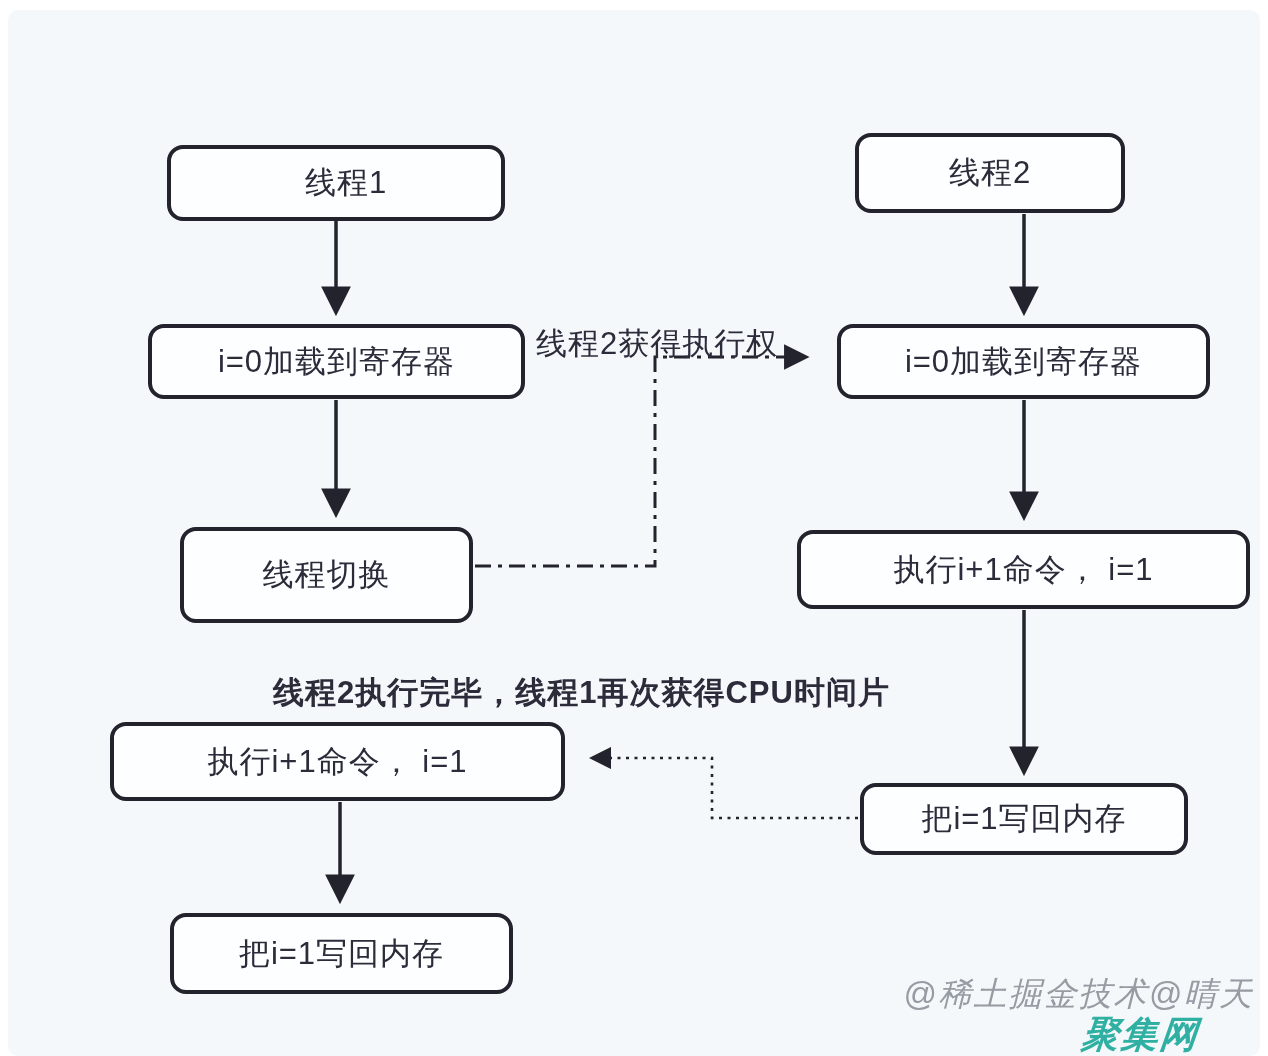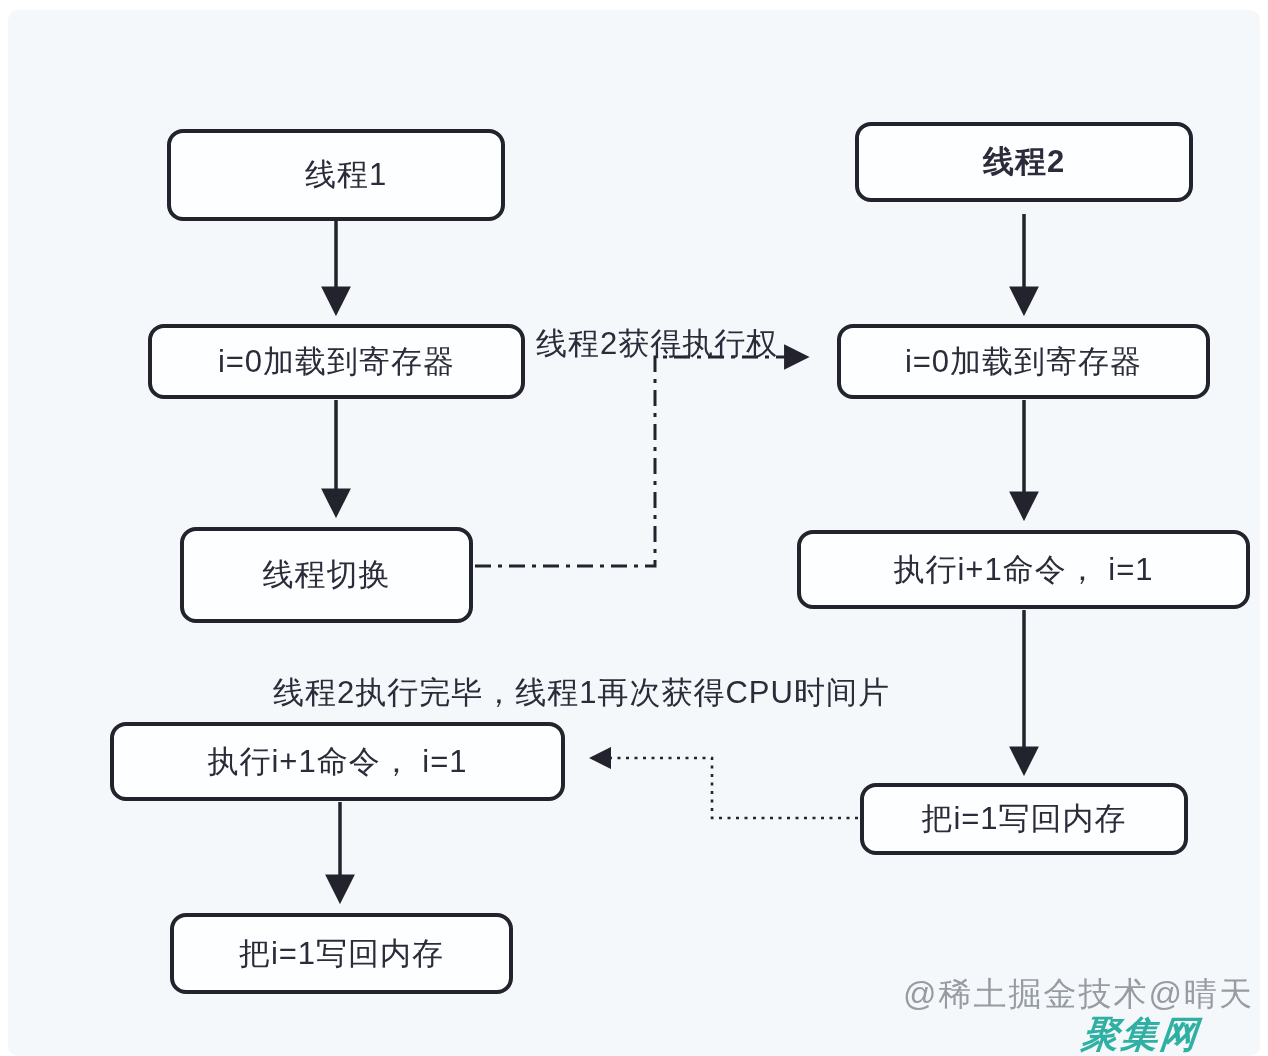--- a/index.html
+++ b/index.html
@@ -52,20 +52,21 @@
   }
   .wm-gray {
     position: absolute;
     left: 903px;
     top: 972px;
     font-size: 33px;
     color: #8d939b;
     opacity: 0.9;
     letter-spacing: 2px;
     white-space: nowrap;
+    font-style: italic;
   }
   .wm-teal {
     position: absolute;
     left: 1082px;
     top: 1010px;
     font-size: 37px;
     font-weight: bold;
     font-style: italic;
     color: #2fb0a3;
     letter-spacing: 2px;
@@ -91,25 +92,25 @@
     <path d="M1024,214 V312" stroke="#23232e" stroke-width="3.5" fill="none" marker-end="url(#ah)"></path>
     <path d="M1024,400 V517" stroke="#23232e" stroke-width="3.5" fill="none" marker-end="url(#ah)"></path>
     <path d="M1024,610 V772" stroke="#23232e" stroke-width="3.5" fill="none" marker-end="url(#ah)"></path>
     <path d="M340,802 V900" stroke="#23232e" stroke-width="3.5" fill="none" marker-end="url(#ah)"></path>
 
     <path d="M475,566 H655 V357 H806" stroke="#23232e" stroke-width="3" fill="none" stroke-dasharray="16 7 4 7" marker-end="url(#ah)"></path>
 
     <path d="M858,818 H712 V758 H592" stroke="#23232e" stroke-width="2.6" fill="none" stroke-dasharray="3 5.5" marker-end="url(#ah)"></path>
   </svg>
 
-  <div class="node" style="left:167px; top:129px; width:338px; height:92px;padding-left:20px;">
+  <div class="node" style="left:167px; top:145px; width:338px; height:76px;padding-left:20px;">
     <span>线程1</span>
   </div>
 
-  <div class="node" style="left:855px; top:122px; width:338px; height:80px;font-weight:bold;">
+  <div class="node" style="left:855px; top:133px; width:270px; height:80px;">
     <span>线程2</span>
   </div>
 
   <div class="node" style="left:148px; top:324px; width:377px; height:75px;">
     <span>i=0加载到寄存器</span>
   </div>
 
   <div class="node" style="left:837px; top:324px; width:373px; height:75px;">
     <span>i=0加载到寄存器</span>
   </div>
@@ -129,18 +130,18 @@
   <div class="node" style="left:860px; top:783px; width:328px; height:72px;">
     <span>把i=1写回内存</span>
   </div>
 
   <div class="node" style="left:170px; top:913px; width:343px; height:81px;">
     <span>把i=1写回内存</span>
   </div>
 
   <div class="edge-label" style="left:536px; top:323px;">线程2获得执行权</div>
 
-  <div class="edge-label" style="left:273px; top:672px;">线程2执行完毕，线程1再次获得CPU时间片</div>
+  <div class="edge-label" style="left:273px; top:672px;font-weight:bold;">线程2执行完毕，线程1再次获得CPU时间片</div>
 
   <div class="wm-gray">@稀土掘金技术@晴天</div>
 
   <div class="wm-teal">聚集网</div>
 </div>
 
 </body></html>

